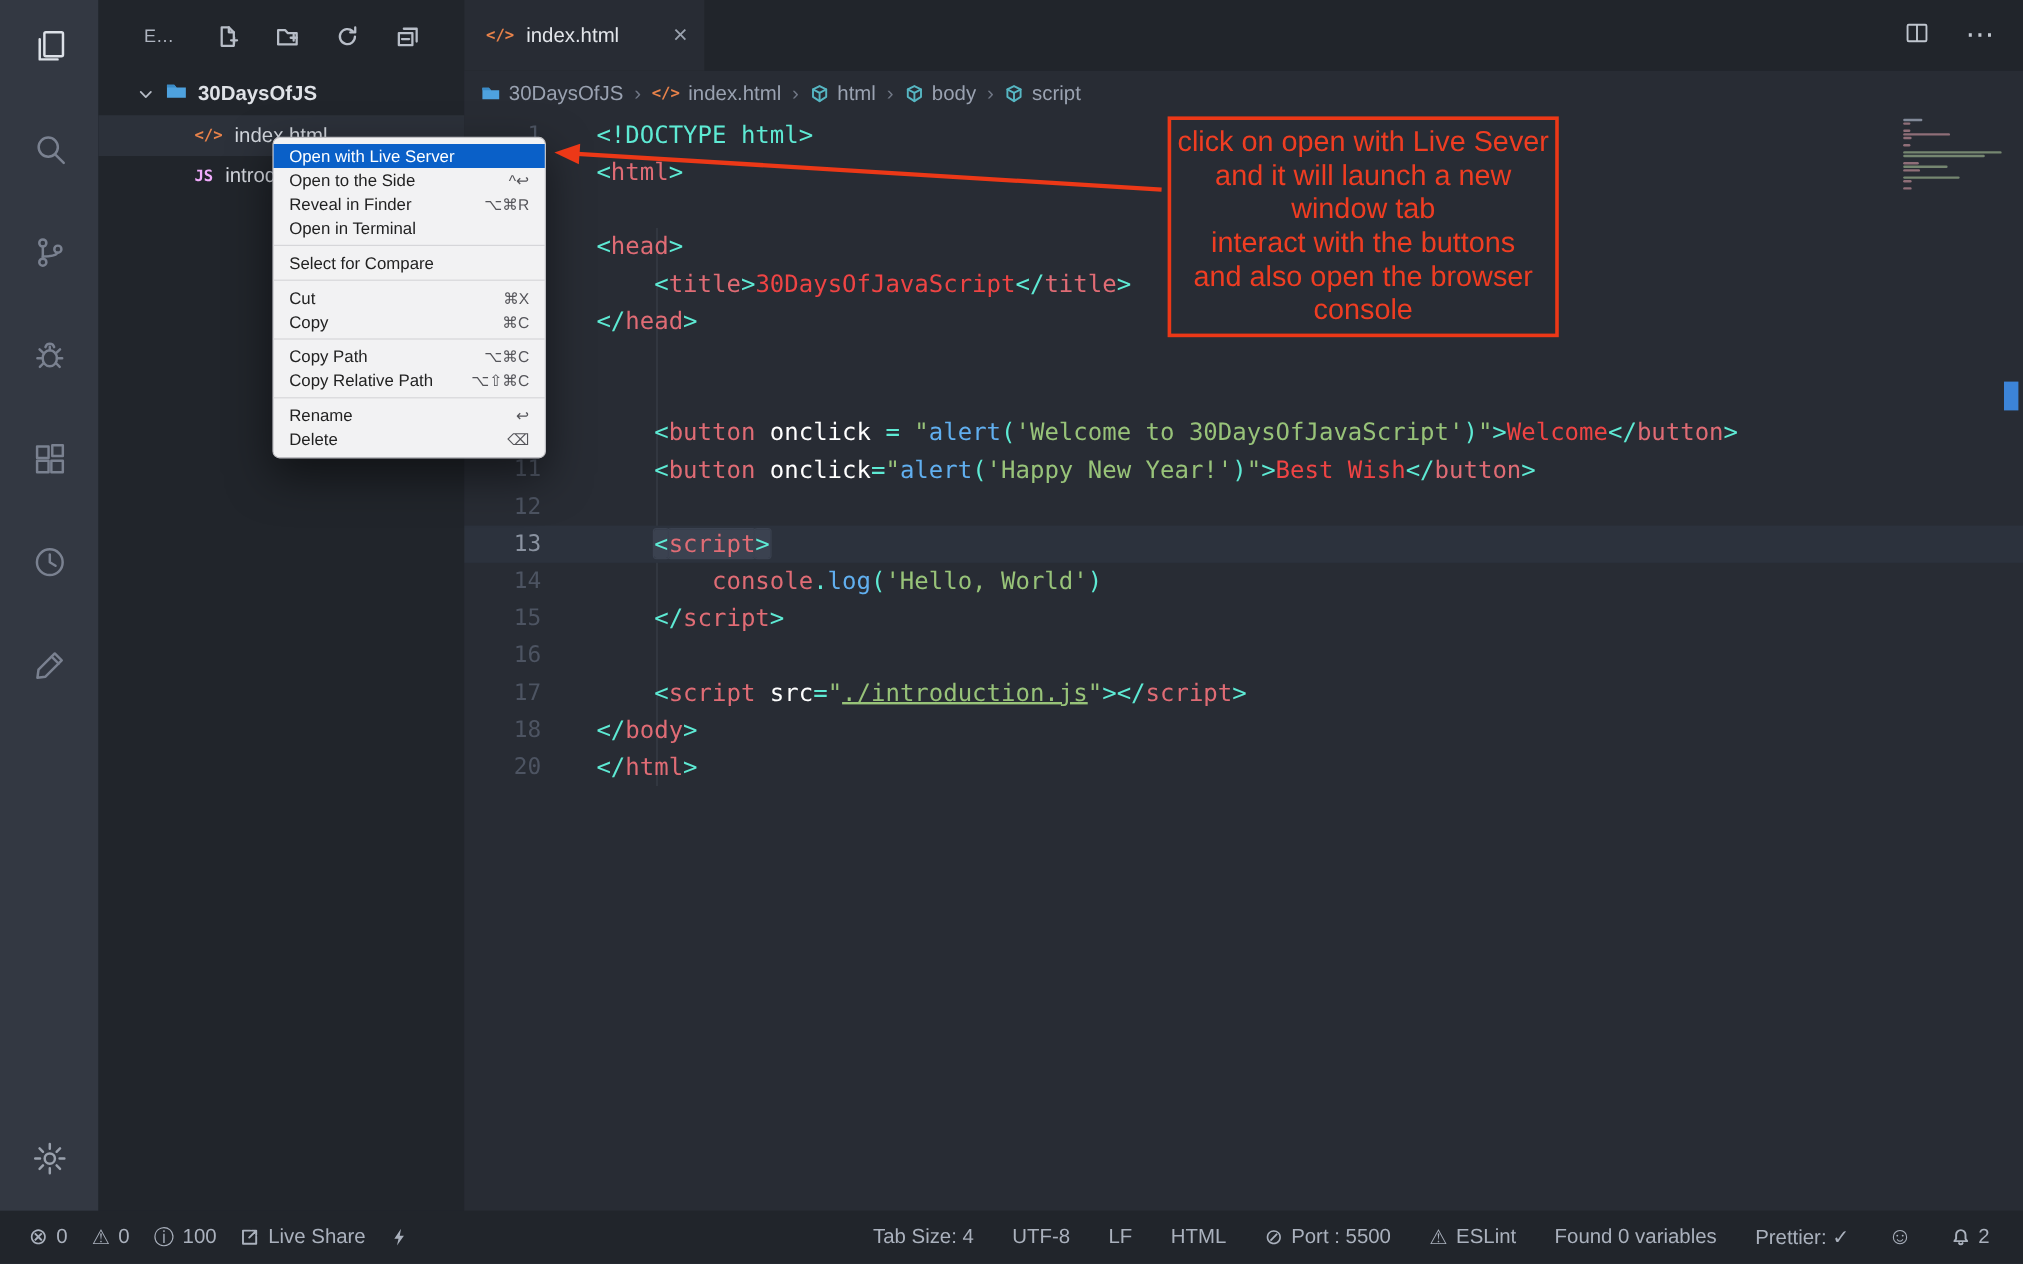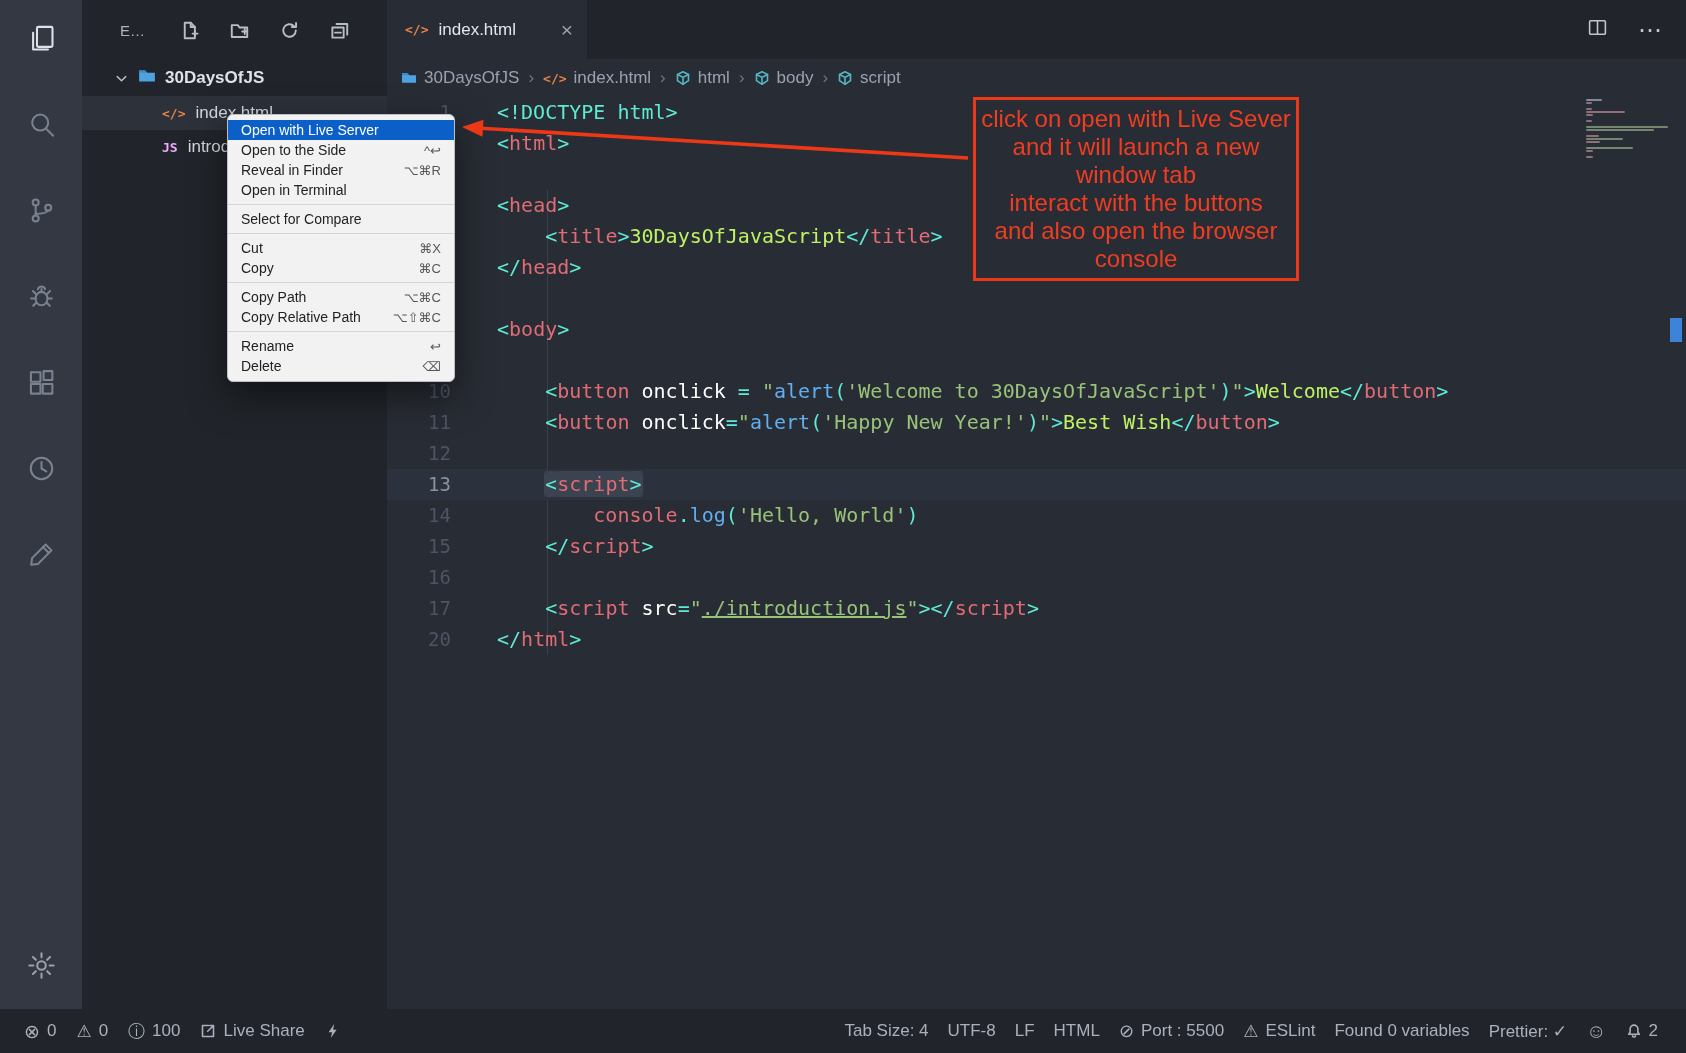--- a/index.html
+++ b/index.html
@@ -53,33 +53,33 @@
   .code-line{height:31px;line-height:31px;position:relative}
   .code-line.current{background:#2c323d}
   .ln{position:absolute;left:0;width:64px;text-align:right;color:#4d5462;font-size:19px}
   .current .ln{color:#8a92a0}
   .lt{position:absolute;left:110px;white-space:pre;color:#abb2bf}
   .c-pun{color:#5eead4}
   .c-tag{color:#e06c75}
   .c-attr{color:#ffffff}
   .c-str{color:#98c379}
   .c-fn{color:#61afef}
-  .c-txt{color:#bef264}
+  .c-txt{color:#ef4444}
   .c-bg{background:#3b4250;box-shadow:0 0 0 1px #3b4250;border-radius:2px}
   .c-u{text-decoration:underline}
 
   .minimap{position:absolute;top:99px;right:16px;width:84px}
   .mm-line{height:2px;margin-bottom:1px;border-radius:1px;opacity:.9}
   .ov-marker{position:absolute;right:4px;top:318px;width:12px;height:24px;background:#3c84d8}
 
   
   .statusbar{position:absolute;left:0;right:0;bottom:0;height:44px;background:#21252b;display:flex;align-items:center;justify-content:space-between;padding:0 28px 0 24px;color:#aab1bd;font-size:17px}
   .sb-group{display:flex;align-items:center}
   .sb-group.left{gap:20px}
-  .sb-group.right{gap:19px}
+  .sb-group.right{gap:32px}
   .sb-seg{display:flex;align-items:center;gap:7px;cursor:pointer;white-space:nowrap}
   .sb-ic{display:flex;align-items:center}
   .sb-ic svg{width:16px;height:16px}
   .glyph{line-height:1}
 
   
   .menu{position:absolute;left:227px;top:114px;width:228px;background:#f2f2f3;border:1px solid #bfbfc3;border-radius:6px;padding:5px 0;box-shadow:0 14px 36px rgba(0,0,0,.5);z-index:40;font-size:14px;color:#222}
   .menu-item{height:20px;display:flex;align-items:center;padding:0 13px;cursor:pointer}
   .menu-item.selected{background:#0a60c8;color:#fff}
   .menu-item .sc{margin-left:auto;color:#55555a;font-size:13px}
@@ -296,24 +296,20 @@
       </div>
       <div class="code-line">
         <span class="ln">6</span>
         <span class="lt"><span class="c-pun">&lt;/</span><span class="c-tag">head</span><span class="c-pun">&gt;</span></span>
       </div>
       <div class="code-line">
         <span class="ln">7</span>
         <span class="lt"></span>
       </div>
       <div class="code-line">
-        <span class="ln">8</span>
-        <span class="lt"><span class="c-pun">&lt;</span><span class="c-tag">body</span><span class="c-pun">&gt;</span></span>
-      </div>
-      <div class="code-line">
         <span class="ln">9</span>
         <span class="lt"></span>
       </div>
       <div class="code-line">
         <span class="ln">10</span>
         <span class="lt"><span class="c-pun">    &lt;</span><span class="c-tag">button</span><span class="c-pun"> </span><span class="c-attr">onclick</span><span class="c-pun"> = </span><span class="c-str">"</span><span class="c-fn">alert</span><span class="c-pun">(</span><span class="c-str">'Welcome to 30DaysOfJavaScript'</span><span class="c-pun">)</span><span class="c-str">"</span><span class="c-pun">&gt;</span><span class="c-txt">Welcome</span><span class="c-pun">&lt;/</span><span class="c-tag">button</span><span class="c-pun">&gt;</span></span>
       </div>
       <div class="code-line">
         <span class="ln">11</span>
         <span class="lt"><span class="c-pun">    &lt;</span><span class="c-tag">button</span><span class="c-pun"> </span><span class="c-attr">onclick</span><span class="c-pun">=</span><span class="c-str">"</span><span class="c-fn">alert</span><span class="c-pun">(</span><span class="c-str">'Happy New Year!'</span><span class="c-pun">)</span><span class="c-str">"</span><span class="c-pun">&gt;</span><span class="c-txt">Best Wish</span><span class="c-pun">&lt;/</span><span class="c-tag">button</span><span class="c-pun">&gt;</span></span>
@@ -334,20 +330,24 @@
         <span class="ln">15</span>
         <span class="lt"><span class="c-pun">    &lt;/</span><span class="c-tag">script</span><span class="c-pun">&gt;</span></span>
       </div>
       <div class="code-line">
         <span class="ln">16</span>
         <span class="lt"></span>
       </div>
       <div class="code-line">
         <span class="ln">17</span>
         <span class="lt"><span class="c-pun">    &lt;</span><span class="c-tag">script</span><span class="c-pun"> </span><span class="c-attr">src</span><span class="c-pun">=</span><span class="c-str">"</span><span class="c-str c-u">./introduction.js</span><span class="c-str">"</span><span class="c-pun">&gt;</span><span class="c-pun">&lt;/</span><span class="c-tag">script</span><span class="c-pun">&gt;</span></span>
+      </div>
+      <div class="code-line">
+        <span class="ln">18</span>
+        <span class="lt"><span class="c-pun">&lt;/</span><span class="c-tag">body</span><span class="c-pun">&gt;</span></span>
       </div>
       <div class="code-line">
         <span class="ln">20</span>
         <span class="lt"><span class="c-pun">&lt;/</span><span class="c-tag">html</span><span class="c-pun">&gt;</span></span>
       </div>
     </div>
   <div class="minimap">
       <div class="mm-line" style="width: 16px; background: rgb(139, 147, 163);"></div>
       <div class="mm-line" style="width: 6px; background: rgb(154, 117, 128);"></div>
       <div class="mm-line"></div>

